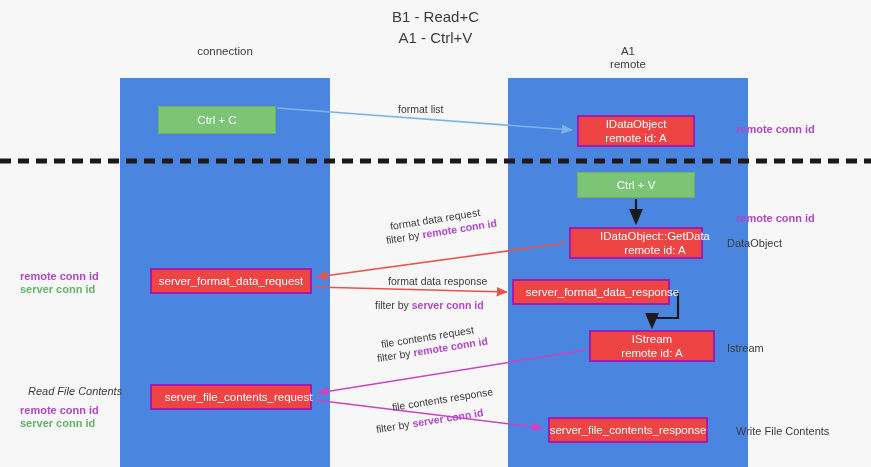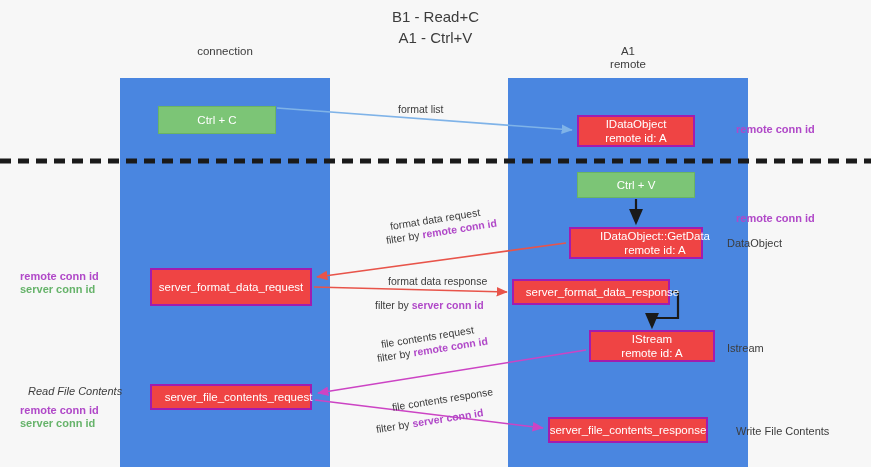--- a/index.html
+++ b/index.html
@@ -29,21 +29,21 @@
     display:flex;flex-direction:column;align-items:center;justify-content:center;
     color:#ffffff;font-size:11.5px;line-height:14px;text-align:center;
   }
   .box.green{background:#7cc576;border:1px solid #6ab464;}
   .box.orange{background:#ef4444;border:2px solid #a21caf;}
 
   .b-ctrlc{left:158px;top:106px;width:118px;height:28px;}
   .b-idataobject{left:577px;top:115px;width:118px;height:32px;}
   .b-ctrlv{left:577px;top:172px;width:118px;height:26px;}
   .b-getdata{left:569px;top:227px;width:134px;height:32px;padding-left:38px;}
-  .b-sfdreq{left:150px;top:268px;width:162px;height:38px;}
+  .b-sfdreq{left:150px;top:268px;width:162px;height:26px;}
   .b-sfdresp{left:512px;top:279px;width:158px;height:26px;padding-left:23px;}
   .b-istream{left:589px;top:330px;width:126px;height:32px;}
   .b-sfcreq{left:150px;top:384px;width:162px;height:26px;padding-left:15px;}
   .b-sfcresp{left:548px;top:417px;width:160px;height:26px;}
 
   .sidelabel{
     position:absolute;font-size:11px;line-height:14px;font-weight:bold;
   }
   .purple{color:#b048c8;}
   .green-t{color:#66b36a;}

